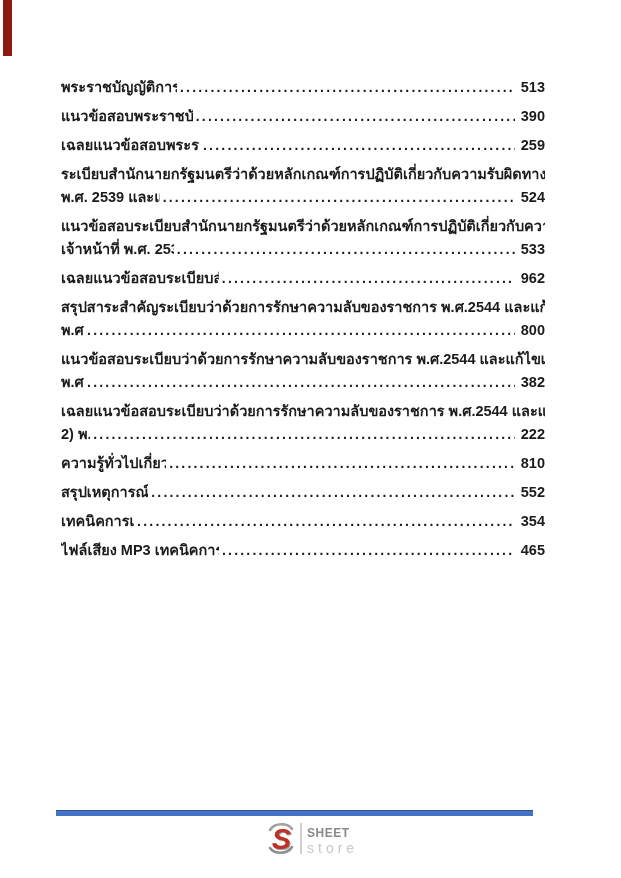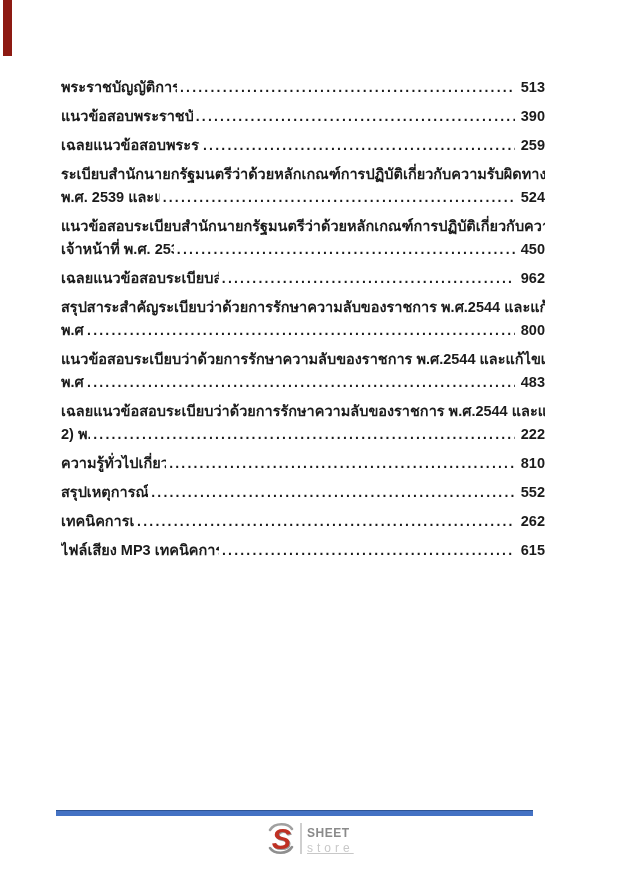--- a/index.html
+++ b/index.html
@@ -32,21 +32,21 @@
   .page-num{flex:0 0 auto;padding-left:6px;}
   .footer-divider{
     position:absolute;left:56px;top:810px;width:477px;height:5px;
     background:var(--accent-blue);border-top:1px solid var(--accent-blue-dark);
   }
   .logo{position:absolute;left:266px;top:821px;display:flex;align-items:flex-start;}
   .logo-icon{width:30px;height:36px;flex:0 0 auto;}
   .logo-sep{width:2px;height:31px;background:#cfcfcf;margin:2px 5px 0 4px;}
   .logo-text{display:flex;flex-direction:column;margin-top:2px;}
   .brand{font-size:12px;font-weight:700;color:var(--brand-gray);letter-spacing:0.5px;line-height:20px;}
-  .store{font-size:12px;color:var(--store-gray);letter-spacing:4px;line-height:9px;margin-top:1px;text-decoration:underline;}
+  .store{font-size:14px;color:var(--store-gray);letter-spacing:4px;line-height:9px;margin-top:1px;}
 </style>
 </head>
 <body>
 
 <div class="page">
 
   <div class="ribbon"></div>
 
   <div class="toc">
     <div class="entry">
@@ -80,21 +80,21 @@
         <span class="leader"></span>
         <span class="page-num">524</span>
       </div>
     </div>
 
     <div class="entry">
       <div class="line">แนวข้อสอบระเบียบสำนักนายกรัฐมนตรีว่าด้วยหลักเกณฑ์การปฏิบัติเกี่ยวกับความรับผิดทางละเมิดของ</div>
         <div class="lastline">
         <span class="t">เจ้าหน้าที่ พ.ศ. 2539 และแก้ไขเพิ่มเติม (ฉบับที่ 2) พ.ศ.2559</span>
         <span class="leader"></span>
-        <span class="page-num">450</span>
+        <span class="page-num">533</span>
       </div>
     </div>
 
     <div class="entry">
       <div class="lastline">
         <span class="t">เฉลยแนวข้อสอบระเบียบสำนักนายกรัฐมนตรีว่าด้วยหลักเกณฑ์การปฏิบัติเกี่ยวกับความรับผิดทาง</span>
         <span class="leader"></span>
         <span class="page-num">962</span>
       </div>
     </div>
@@ -106,21 +106,21 @@
         <span class="leader"></span>
         <span class="page-num">800</span>
       </div>
     </div>
 
     <div class="entry">
       <div class="line">แนวข้อสอบระเบียบว่าด้วยการรักษาความลับของราชการ พ.ศ.2544 และแก้ไขเพิ่มเติมถึง (ฉบับที่ 2)</div>
         <div class="lastline">
         <span class="t">พ.ศ.2561</span>
         <span class="leader"></span>
-        <span class="page-num">483</span>
+        <span class="page-num">382</span>
       </div>
     </div>
 
     <div class="entry">
       <div class="line">เฉลยแนวข้อสอบระเบียบว่าด้วยการรักษาความลับของราชการ พ.ศ.2544 และแก้ไขเพิ่มเติมถึง (ฉบับที่</div>
         <div class="lastline">
         <span class="t">2) พ.ศ.2561</span>
         <span class="leader"></span>
         <span class="page-num">222</span>
       </div>
@@ -139,29 +139,29 @@
         <span class="t">สรุปเหตุการณ์สำคัญปัจจุบัน ความรู้รอบตัว</span>
         <span class="leader"></span>
         <span class="page-num">552</span>
       </div>
     </div>
 
     <div class="entry">
       <div class="lastline">
         <span class="t">เทคนิคการเตรียมตัวสอบสัมภาษณ์</span>
         <span class="leader"></span>
-        <span class="page-num">262</span>
+        <span class="page-num">354</span>
       </div>
     </div>
 
     <div class="entry">
       <div class="lastline">
         <span class="t">ไฟล์เสียง MP3 เทคนิคการแต่งกาย และ ตัวอย่างสคริปคำตอบ การสอบสัมภาษณ์เข้างานราชการ</span>
         <span class="leader"></span>
-        <span class="page-num">615</span>
+        <span class="page-num">465</span>
       </div>
     </div>
   </div>
 
   <div class="footer-divider"></div>
 
   <div class="logo">
     <svg class="logo-icon" viewBox="0 0 30 36" xmlns="http://www.w3.org/2000/svg">
       <path d="M26 8 C22 2, 9 1, 4 9" stroke="#a0a0a0" stroke-width="2.6" fill="none" stroke-linecap="round"></path>
       <path d="M4 27 C8 33, 21 34, 26 26" stroke="#8f8f8f" stroke-width="2.6" fill="none" stroke-linecap="round"></path>

